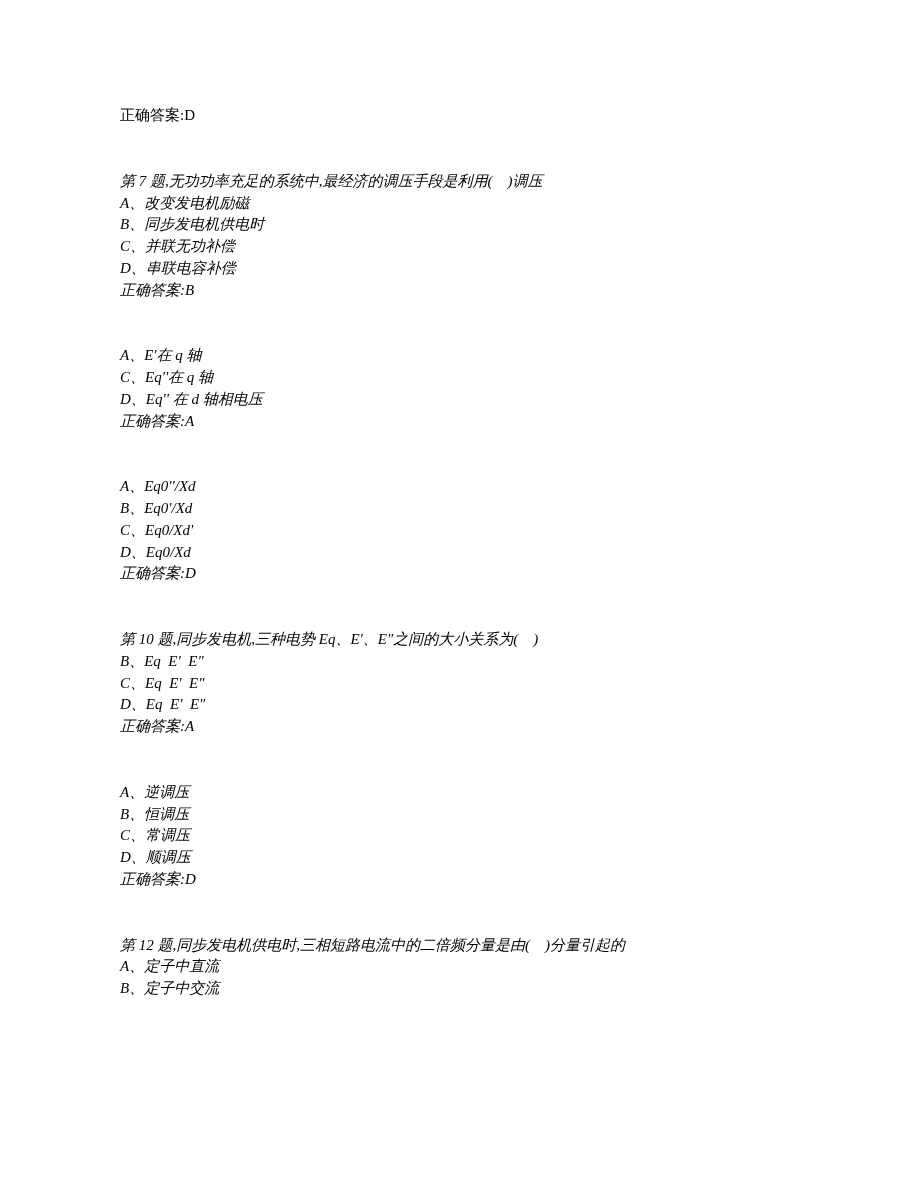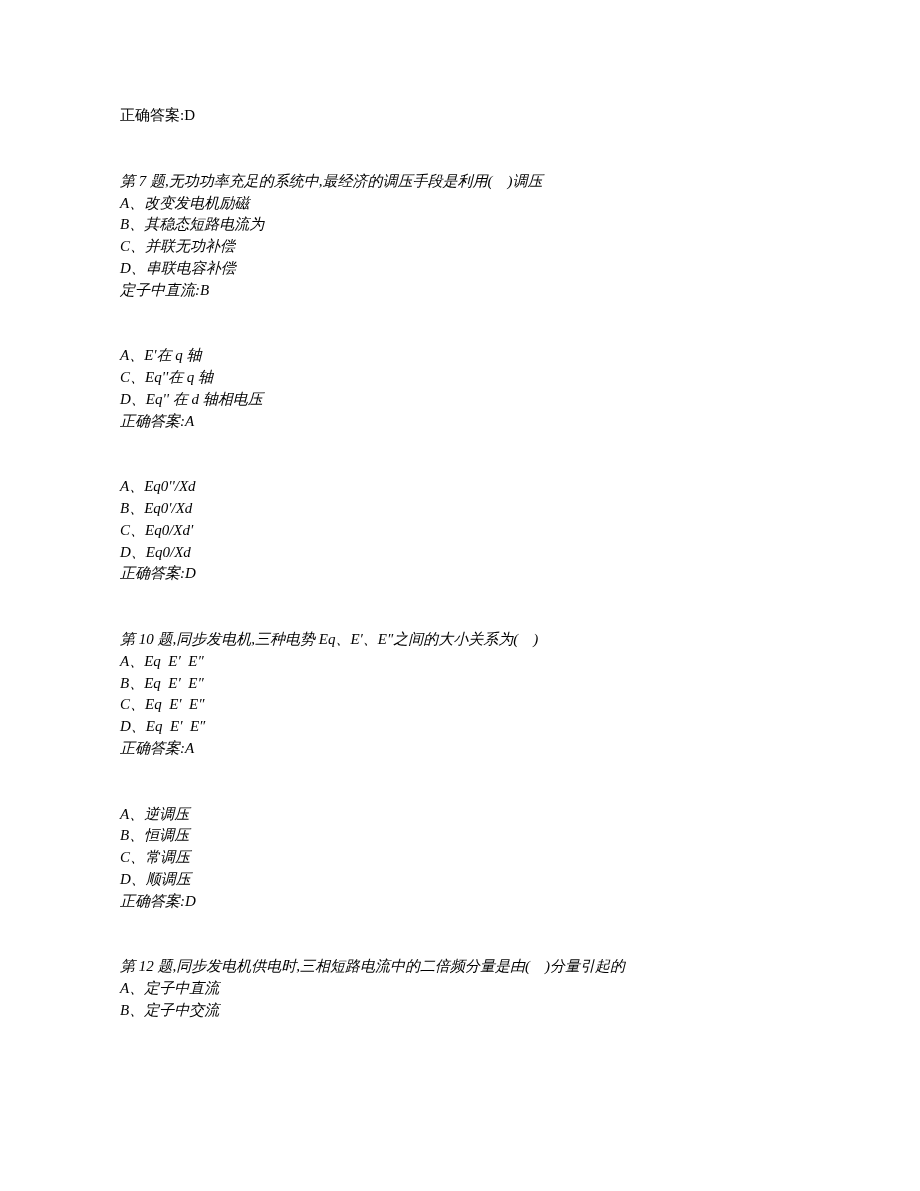--- a/index.html
+++ b/index.html
@@ -31,44 +31,43 @@
 
 <div class="page">
 
   <div class="answer-line">
     <div class="line">正确答案:D</div>
   </div>
 
   <div class="question-block">
     <div class="line">第 7 题,无功功率充足的系统中,最经济的调压手段是利用(    )调压</div>
     <div class="line">A、改变发电机励磁</div>
-    <div class="line">B、其稳态短路电流为</div>
+    <div class="line">B、同步发电机供电时</div>
     <div class="line">C、并联无功补偿</div>
     <div class="line">D、串联电容补偿</div>
-    <div class="line">定子中直流:B</div>
+    <div class="line">正确答案:B</div>
   </div>
 
   <div class="question-block">
     <div class="line">A、E'在 q 轴</div>
     <div class="line">C、Eq''在 q 轴</div>
     <div class="line">D、Eq'' 在 d 轴相电压</div>
     <div class="line">正确答案:A</div>
   </div>
 
   <div class="question-block">
     <div class="line">A、Eq0''/Xd</div>
     <div class="line">B、Eq0'/Xd</div>
     <div class="line">C、Eq0/Xd'</div>
     <div class="line">D、Eq0/Xd</div>
     <div class="line">正确答案:D</div>
   </div>
 
   <div class="question-block">
     <div class="line">第 10 题,同步发电机,三种电势 Eq、E′、E″之间的大小关系为(    )</div>
-    <div class="line">A、Eq  E′  E″</div>
     <div class="line">B、Eq  E′  E″</div>
     <div class="line">C、Eq  E′  E″</div>
     <div class="line">D、Eq  E′  E″</div>
     <div class="line">正确答案:A</div>
   </div>
 
   <div class="question-block">
     <div class="line">A、逆调压</div>
     <div class="line">B、恒调压</div>
     <div class="line">C、常调压</div>

